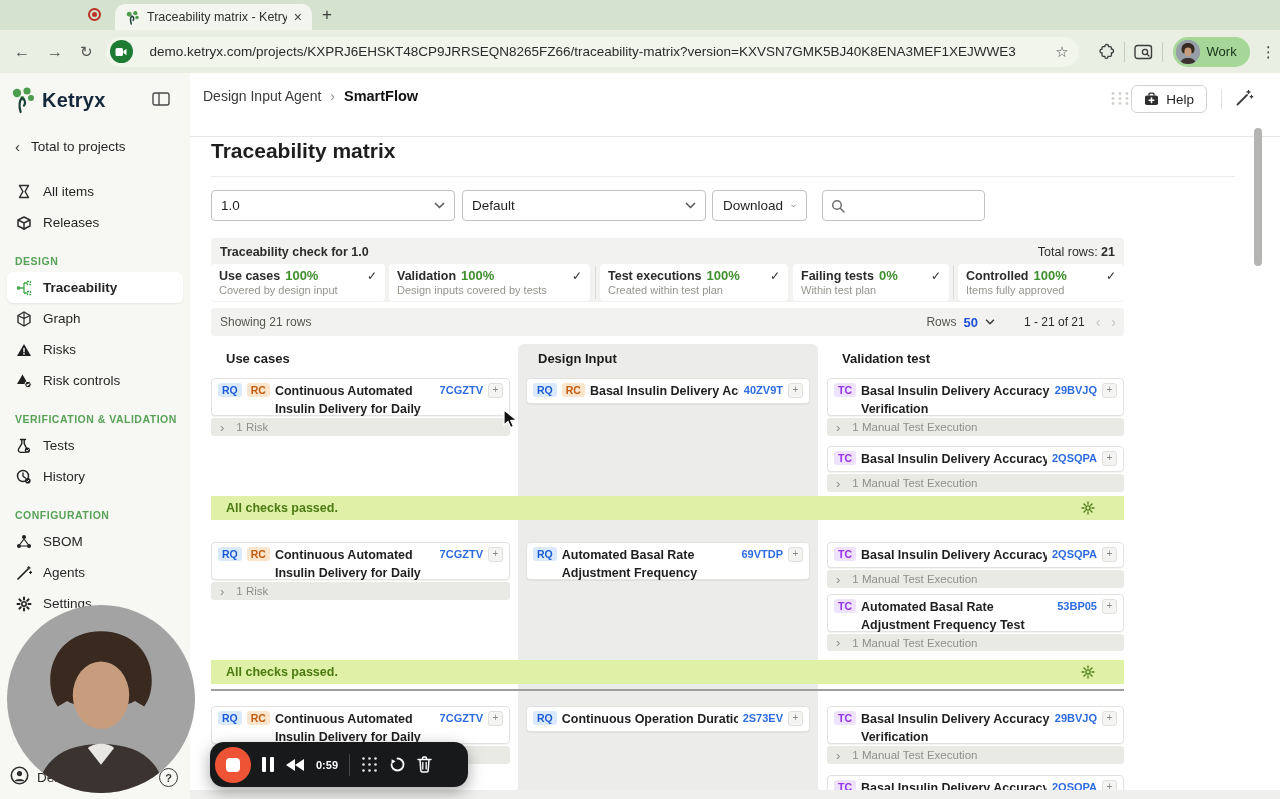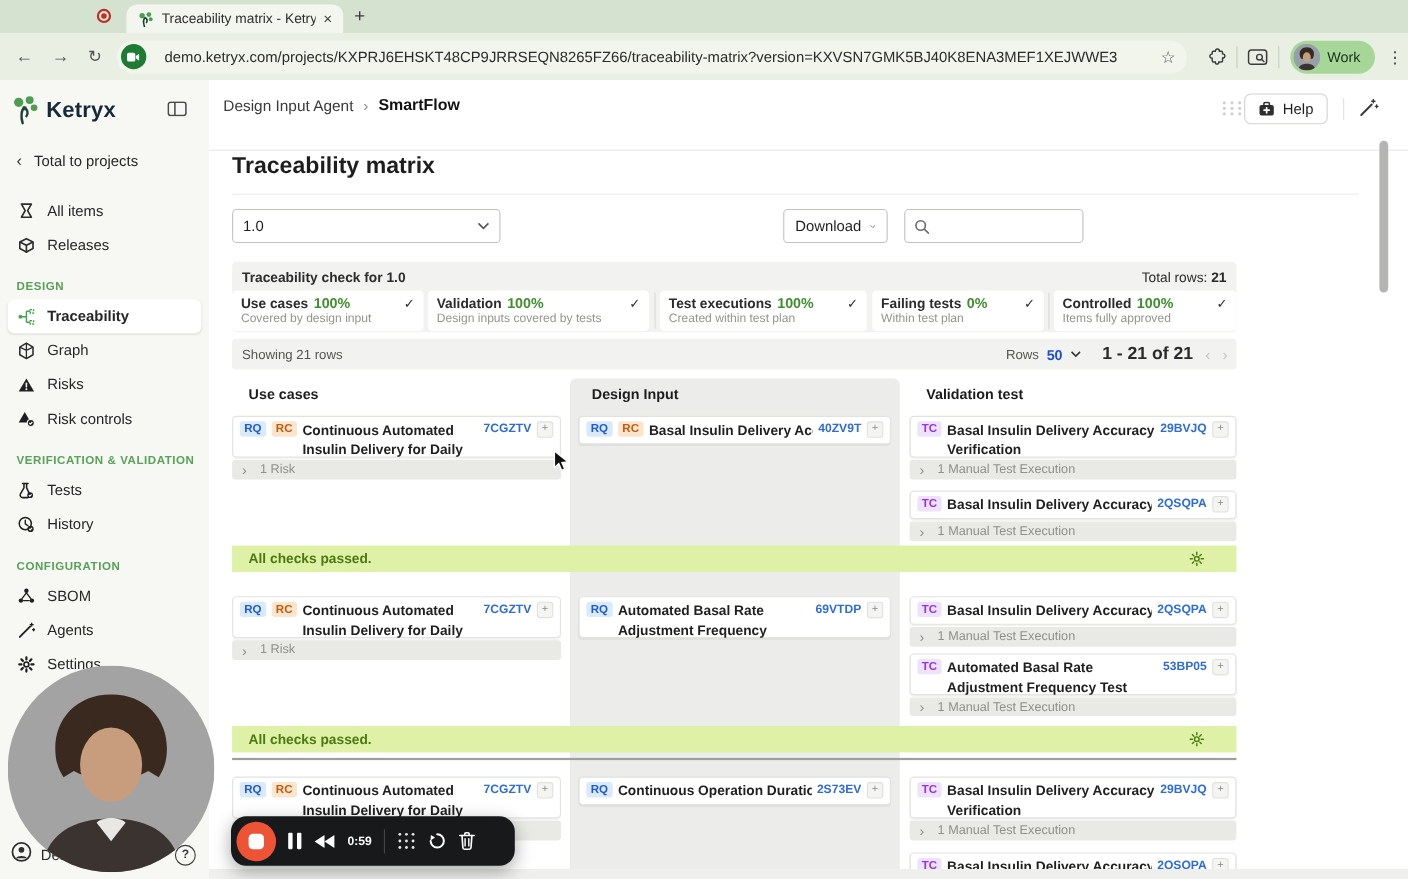--- a/index.html
+++ b/index.html
@@ -80,21 +80,21 @@
   .st1 .pct{color:#3f8f2f;font-size:13px;}
   .st1 .chk{margin-left:auto;font-size:12px;color:#2f2f2f;font-weight:400;}
   .st2{font-size:11px;color:#95958e;margin-top:1px;}
   .sdiv{position:absolute;top:28px;width:1px;height:33px;background:#dadad7;}
   
   .rowsbar{position:absolute;left:211px;top:308px;width:913px;height:28px;background:#f2f2f0;border-radius:3px;
            display:flex;align-items:center;font-size:12px;color:#56564f;gap:44px;}
   .rb-show{margin-left:9px;}
   .rb-right{margin-left:auto;display:flex;align-items:center;gap:7px;margin-right:8px;}
   .rb-val{font-size:13px;font-weight:700;color:#1d4ed8;}
-  .rb-range{font-size:16px;font-weight:700;color:#2b2b2b;margin-left:12px;}
+  .rb-range{font-size:12px;font-weight:400;color:#2b2b2b;margin-left:22px;}
   .rb-chev{font-size:14px;color:#c2c2bf;margin-left:4px;}
   
   .matrix{position:absolute;left:211px;top:340px;width:913px;height:450px;}
   .dibg{position:absolute;left:307px;top:4px;width:300px;height:446px;background:#ececea;border-radius:6px 6px 0 0;}
   .mxhead{position:absolute;top:11px;font-size:13px;font-weight:700;color:#1c1c1c;z-index:2;}
   .card{position:absolute;background:#fff;border:1px solid #e2e2df;border-radius:4px;box-sizing:border-box;
         box-shadow:0 1px 1px rgba(0,0,0,.05);padding:4px 6px;display:flex;gap:5px;font-size:12.5px;z-index:2;}
   .badge{font-size:10.5px;font-weight:700;padding:1px 4px;border-radius:3px;height:fit-content;flex:none;}
   .b-rq{background:#dbeafb;color:#1d5bd6;}
   .b-rc{background:#fbe5cc;color:#c05c10;}
@@ -376,20 +376,27 @@
   <div class="pagetitle">Traceability matrix</div>
   <div class="hr"></div>
 
   <div class="ctrl sel-version">
     <span>1.0</span>
     <span class="grow"></span>
     <svg width="11" height="7" viewBox="0 0 11 7">
         <path d="M1 1l4.5 4.5L10 1" fill="none" stroke="#555" stroke-width="1.5"></path>
       </svg>
   </div>
+  <div class="ctrl sel-view">
+    <span>Default</span>
+    <span class="grow"></span>
+    <svg width="11" height="7" viewBox="0 0 11 7">
+        <path d="M1 1l4.5 4.5L10 1" fill="none" stroke="#555" stroke-width="1.5"></path>
+      </svg>
+  </div>
   <div class="ctrl btn-dl">
     <span>Download</span>
     <svg width="10" height="6" viewBox="0 0 11 7">
         <path d="M1 1l4.5 4.5L10 1" fill="none" stroke="#555" stroke-width="1.5"></path>
       </svg>
   </div>
   <div class="ctrl searchbox">
     <svg width="14" height="14" viewBox="0 0 14 14">
         <circle cx="6" cy="6" r="4.3" fill="none" stroke="#6e6e6e" stroke-width="1.5"></circle>
         <path d="M9.3 9.3 13 13" stroke="#6e6e6e" stroke-width="1.5" stroke-linecap="round"></path>

